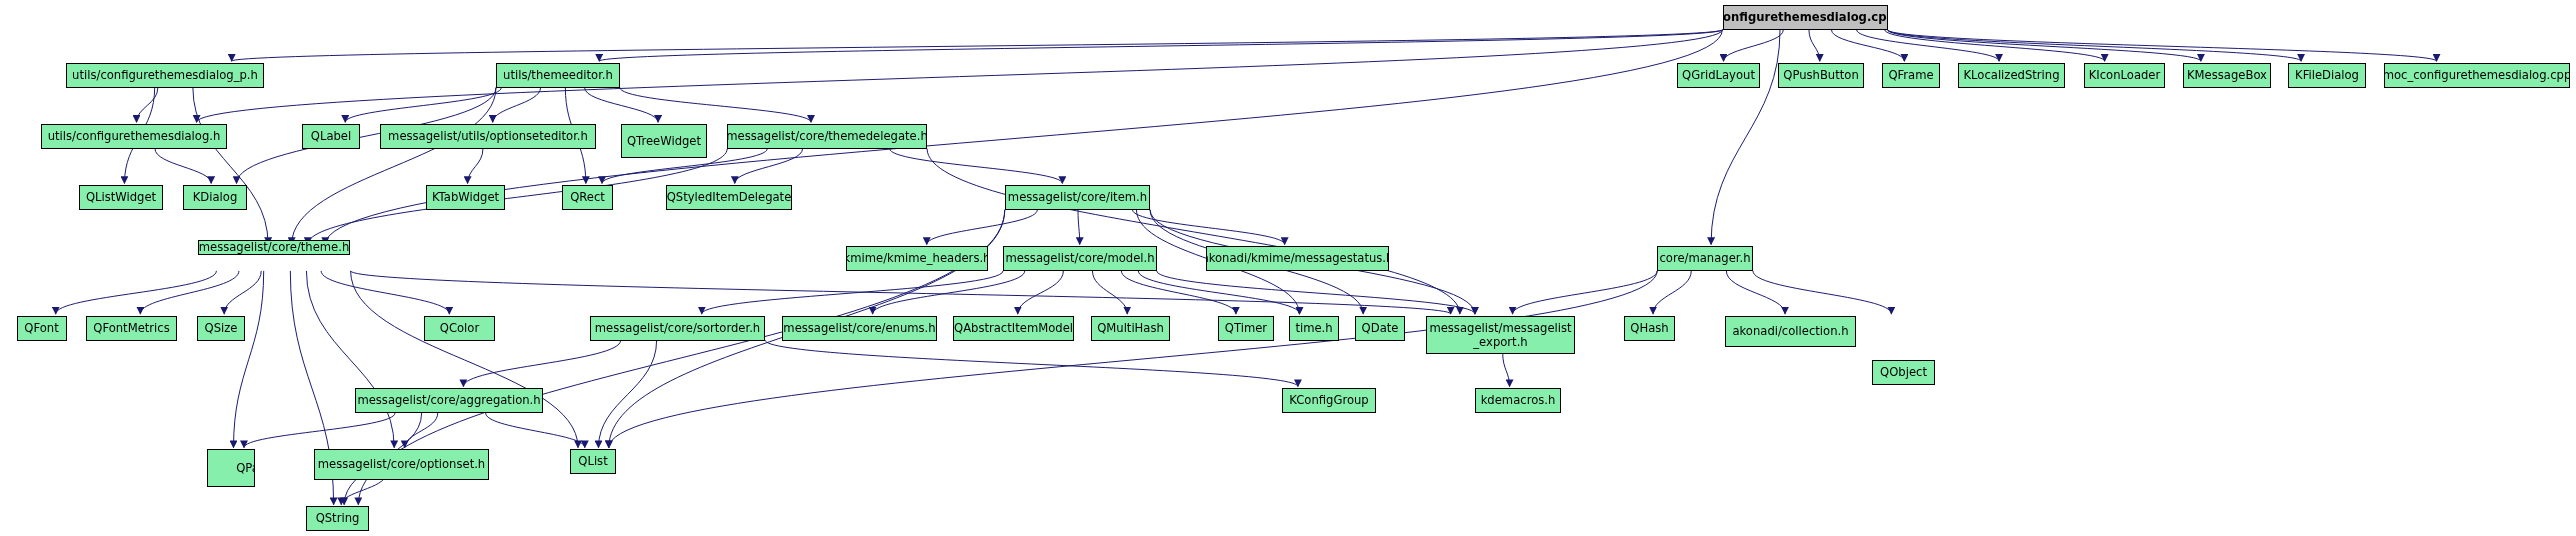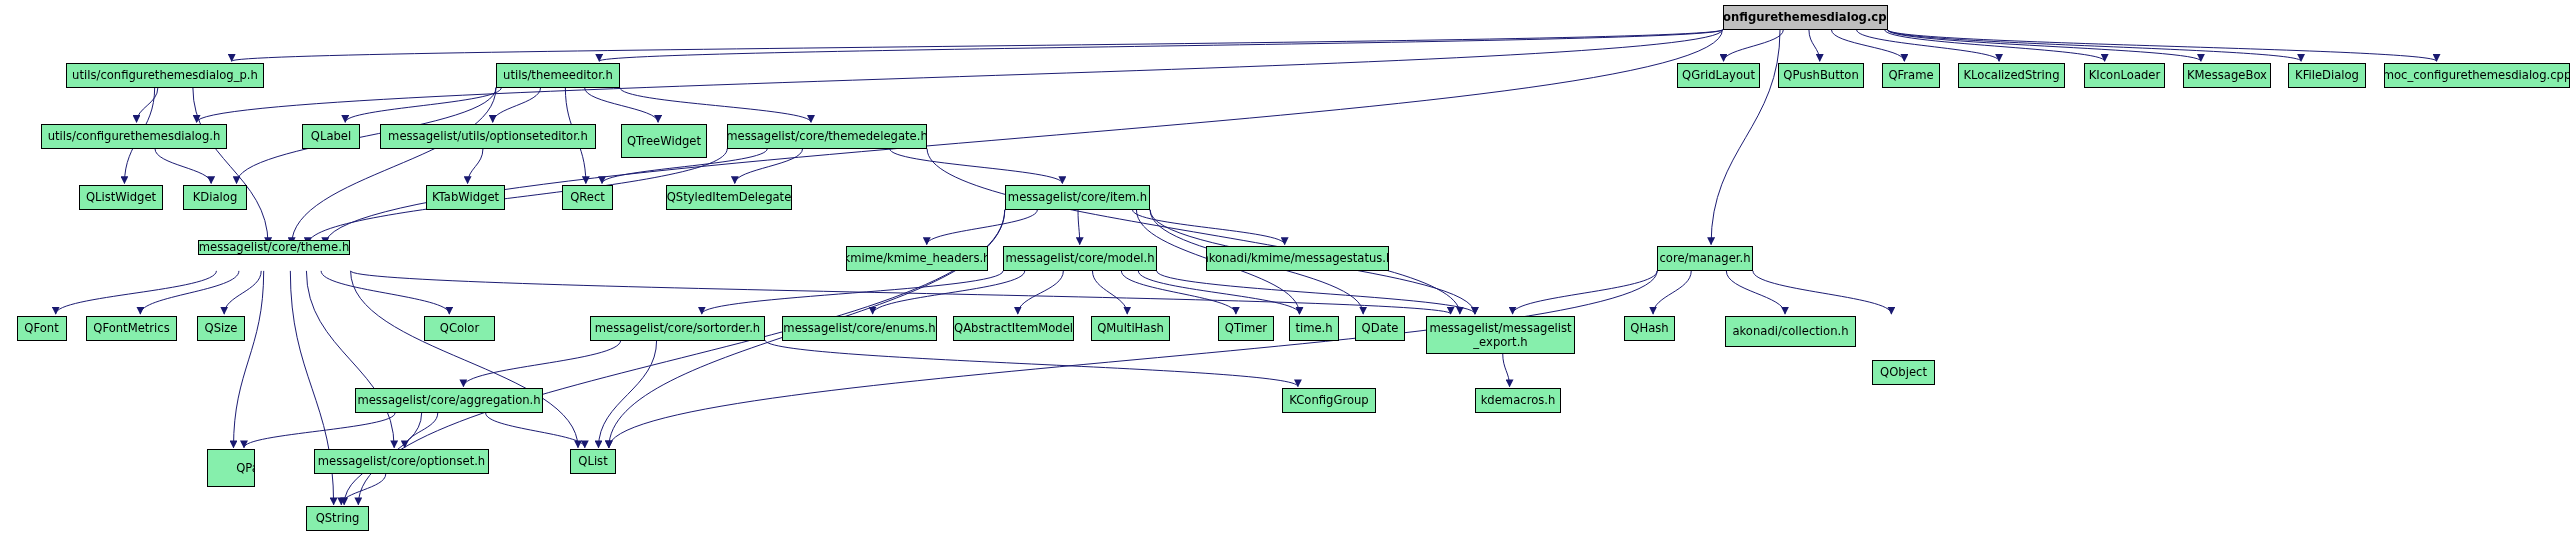--- a/index.html
+++ b/index.html
@@ -169,17 +169,17 @@
     <div class="node" style="left: 1355px; top: 316px; width: 50px; height: 25px;">QDate</div>
     <div class="node" style="left: 1426px; top: 316px; width: 149px; height: 38px;">messagelist/messagelist
 _export.h</div>
     <div class="node" style="left: 1624px; top: 316px; width: 51px; height: 25px;">QHash</div>
     <div class="node" style="left: 1725px; top: 316px; width: 131px; height: 31px;">akonadi/collection.h</div>
     <div class="node" style="left: 1872px; top: 316px; width: 63px; height: 25px; margin-top: 44px;">QObject</div>
     <div class="node" style="left: 355px; top: 388px; width: 188px; height: 25px;">messagelist/core/aggregation.h</div>
     <div class="node" style="left: 1282px; top: 388px; width: 94px; height: 25px;">KConfigGroup</div>
     <div class="node" style="left: 1467px; top: 388px; width: 86px; height: 25px; margin-left: 8px;">kdemacros.h</div>
     <div class="node" style="left: 207px; top: 449px; width: 48px; height: 38px; padding-left: 41px;">QPair</div>
-    <div class="node" style="left: 314px; top: 449px; width: 175px; height: 25px;">messagelist/core/optionset.h</div>
+    <div class="node" style="left: 314px; top: 449px; width: 175px; height: 31px;">messagelist/core/optionset.h</div>
     <div class="node" style="left: 570px; top: 449px; width: 46px; height: 25px;">QList</div>
     <div class="node" style="left: 306px; top: 506px; width: 63px; height: 25px;">QString</div>
   </div>
 
 
 </body></html>

